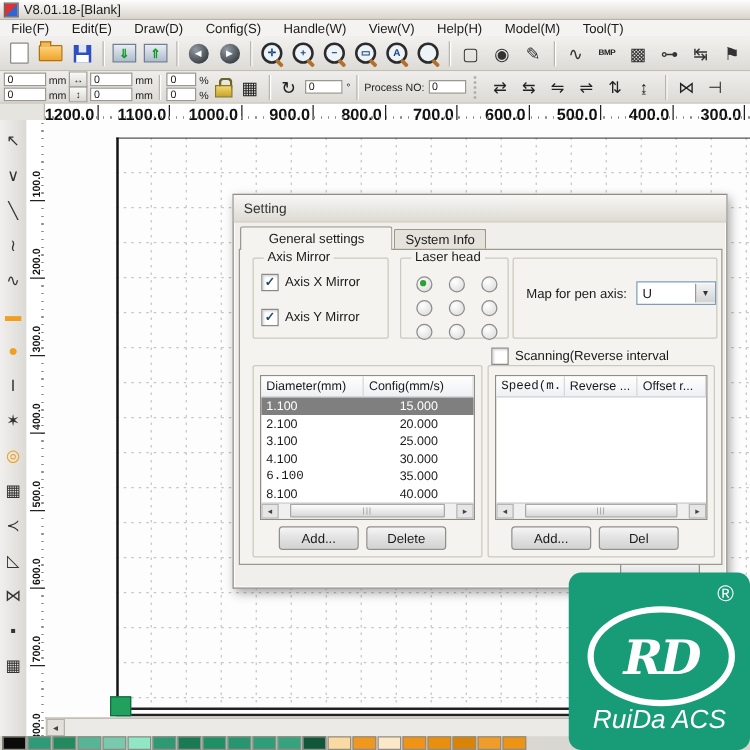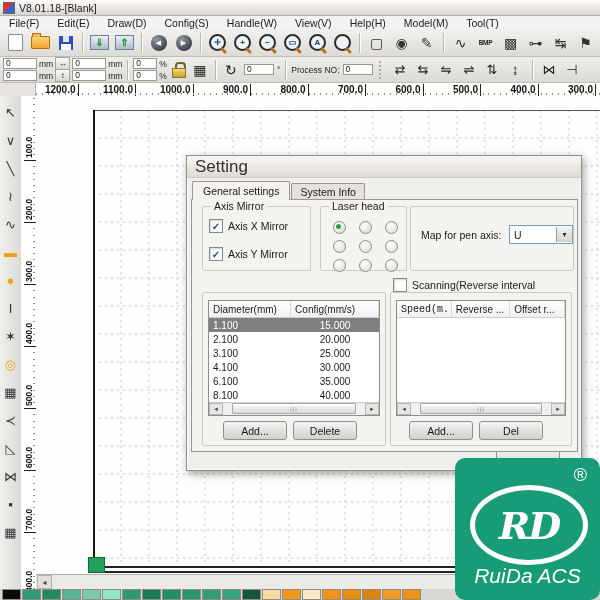--- a/index.html
+++ b/index.html
@@ -42,21 +42,21 @@
 .lock{width:13px;height:16px;position:relative;margin:0 2px}
 .lock::before{content:"";position:absolute;left:3px;top:0;width:7px;height:7px;border:2px solid #6d6428;border-bottom:none;border-radius:4px 4px 0 0}
 .lock::after{content:"";position:absolute;left:0;bottom:0;width:12px;height:8px;background:linear-gradient(#f3d96a,#c9a42c);border:1px solid #8a7720}
 .t2big{font-size:14px;color:#222;width:20px;text-align:center}
 .dotsep{width:2px;height:18px;border-left:2px dotted #b0ada5;margin:0 3px}
 .vsep1{width:1px;height:20px;background:#b9b6af;box-shadow:1px 0 0 #fff;margin:0 2px}
 .t2i{width:23px;height:20px;display:flex;align-items:center;justify-content:center;font-size:13px;color:#222}
 .iconrow{display:flex;align-items:center}
 
 .cornerbox{position:absolute;left:0;top:83px;width:35px;height:13px;background:#e6e4df;border-bottom:1px solid #b9b6af;border-right:1px solid #b9b6af}
-.rulerh{position:absolute;left:36px;top:83px;width:564px;height:13px;background:#fff;border-bottom:1px solid #666;overflow:hidden;font-size:10px}
+.rulerh{position:absolute;left:36px;top:83px;width:564px;height:13px;background:#fff;border-bottom:1px solid #666;overflow:hidden;font-size:13px}
 .rulerh::after{content:"";position:absolute;left:0;right:0;bottom:1px;height:2px;background:repeating-linear-gradient(90deg,#888 0 1px,transparent 1px 5.8px)}
 .hlab{position:absolute;top:1px;width:44px;text-align:right;font-weight:bold;color:#111}
 .htick{position:absolute;bottom:0;width:1px;height:12px;background:#222}
 .ltools{position:absolute;left:0;top:96px;width:21px;height:493px;background:linear-gradient(90deg,#f0efed,#dcdad5);
  border-right:1px solid #c2beb6;display:flex;flex-direction:column;align-items:center;padding-top:2px;overflow:hidden}
 .ltool{width:19px;height:28px;display:flex;align-items:center;justify-content:center;font-size:13px;color:#333;flex:0 0 auto}
 .rulerv{position:absolute;left:21px;top:96px;width:15px;height:493px;background:#fff;border-right:1px solid #666;overflow:hidden;font-size:8.5px}
 .rulerv::before{content:"";position:absolute;top:0;bottom:0;right:1px;width:2px;background:repeating-linear-gradient(0deg,#888 0 1px,transparent 1px 6.2px)}
 .vlab{position:absolute;left:3px;white-space:nowrap;transform:rotate(-90deg);transform-origin:0 0;font-weight:bold;color:#111}
 .vtick{position:absolute;right:0;width:12px;height:1px;background:#222}
@@ -70,24 +70,24 @@
 .pageline-b2{position:absolute;left:57px;top:475px;right:0;height:2px;background:#222}
 .handle{position:absolute;left:52px;top:461px;width:15px;height:14px;border:1px solid #0c6e3e}
 
 .hscroll{position:absolute;left:36px;top:574px;width:564px;height:14px;background:#eceae6;border-top:1px solid #b5b2aa;display:flex;align-items:center}
 .harrow{width:13px;height:12px;background:#e2e0db;border:1px solid #b5b2aa;font-size:8px;display:flex;align-items:center;justify-content:center;color:#444;margin-left:1px}
 .palette{position:absolute;left:0;top:589px;width:600px;height:11px;background:#d9d7d2;display:flex;gap:1px;padding-left:2px}
 .swatch{width:17px;height:9px;border:1px solid #8f8d86;flex:0 0 auto}
 
 .dlg{position:absolute;left:186px;top:155px;width:394px;height:314px;background:#f0efeb;border:1px solid #8f8d86;
  box-shadow:2px 3px 8px rgba(0,0,0,.35),inset 0 0 0 1px #fcfcfb;z-index:10;font-size:11px}
-.dlg-title{height:21px;background:linear-gradient(#f8f7f5,#dedbd4);display:flex;align-items:center;padding-left:8px;border-bottom:1px solid #cfccc4;font-size:17px;color:#333}
+.dlg-title{height:21px;background:linear-gradient(#f8f7f5,#dedbd4);display:flex;align-items:center;padding-left:8px;border-bottom:1px solid #cfccc4;font-size:11px;color:#333}
 .tabs{position:absolute;left:5px;top:25px;display:flex;align-items:flex-end;height:19px}
 .tab{padding:2px 8px;border:1px solid #9a988f;border-bottom:none;background:#e4e2da;font-size:10.5px;border-radius:2px 2px 0 0;margin-right:1px}
-.tab.active{background:#f4f3ef;position:relative;z-index:3;padding:3px 10px}
+.tab.active{background:#f4f3ef;position:relative;z-index:3;padding:3px 22px}
 .tabpage{position:absolute;left:4px;top:43px;width:385px;height:251px;border:1px solid #9a988f;background:#f4f3ef;z-index:2}
 .gbox{position:absolute;border:1px solid #cbc9c0;border-radius:2px}
 .glabel{position:absolute;left:8px;top:-7px;background:#f4f3ef;padding:0 3px;font-size:10.5px}
 .cbrow{position:absolute;display:flex;align-items:center;gap:5px;font-size:10.5px}
 .cb{width:12px;height:12px;background:#fff;border:1px solid #8a8a8a;display:flex;align-items:center;justify-content:center;
  font-size:10px;font-weight:bold;color:#20486e;box-shadow:inset 1px 1px 2px rgba(0,0,0,.18);flex:0 0 auto}
 .radiogrid{position:absolute;left:12px;top:14px;display:grid;grid-template-columns:repeat(3,11px);gap:6px 15px}
 .radio{width:11px;height:11px;border-radius:50%;border:1px solid #8c8c8c;background:radial-gradient(circle at 35% 30%,#fff,#d8d8d8);position:relative}
 .radio.sel::after{content:"";position:absolute;left:2px;top:2px;width:5px;height:5px;border-radius:50%;background:#2ca033}
 .penlabel{position:absolute;left:10px;top:22px;font-size:10.5px}
@@ -452,21 +452,21 @@
           </div>
           <div class="tr">
             <span class="td" style="width: 76px;">3.100</span>
             <span class="td c" style="width: 82px;">25.000</span>
           </div>
           <div class="tr">
             <span class="td" style="width: 76px;">4.100</span>
             <span class="td c" style="width: 82px;">30.000</span>
           </div>
           <div class="tr">
-            <span class="td" style="width: 76px;">6.100</span>
+            <span class="td" style="width: 76px; font-family: Liberation Mono, monospace;">6.100</span>
             <span class="td c" style="width: 82px;">35.000</span>
           </div>
           <div class="tr">
             <span class="td" style="width: 76px;">8.100</span>
             <span class="td c" style="width: 82px;">40.000</span>
           </div>
           <div class="tsb">
             <span class="ar">◂</span>
             <span class="track">
               <span class="thumb">|||</span>

